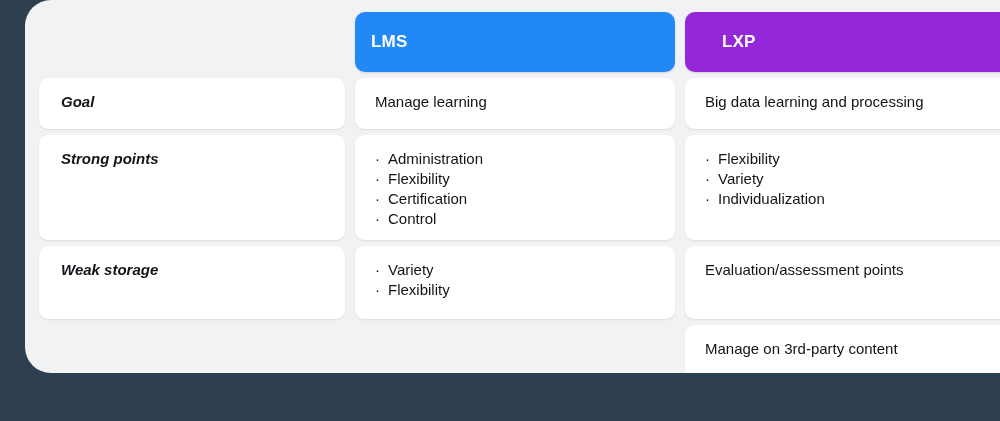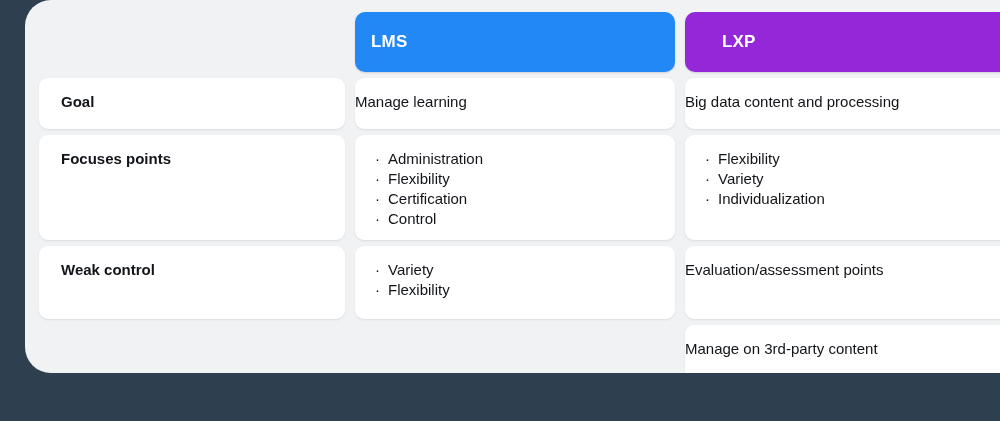--- a/index.html
+++ b/index.html
@@ -80,21 +80,21 @@
     color: #111418;
     box-shadow: 0 1px 2px rgba(16,40,70,0.10);
     overflow: hidden;
   }
   .cell.label {
     font-weight: bold;
     padding-left: 22px;
   }
   .cell.value {
     font-weight: normal;
-    padding-left: 0;
+    padding-left: 20px;
   }
   .cell.value.pad-list {
     padding-left: 20px;
   }
 
   .bullet-list {
     margin: 0;
     padding: 0;
     list-style: none;
   }
@@ -113,21 +113,21 @@
   }
   .bullet-text {
     flex: 1 1 auto;
   }
 
   
   .r1 { grid-row: 3; }
   .r2 { grid-row: 5; }
   .r3 { grid-row: 7; }
   .r4 { grid-row: 9; }
-  .c1 { grid-column: 1; }
+  .c1 { grid-column: 1; font-style: italic; }
   .c2 { grid-column: 3; }
   .c3 { grid-column: 5; }
 </style>
 </head>
 <body>
 
 <div class="comparison-surface" style="background: rgb(241, 242, 244);">
   <div class="table-grid">
 
     <div class="head-spacer"></div>
@@ -140,25 +140,25 @@
       <span>LXP</span>
     </div>
 
     <div class="cell label r1 c1">
       <span>Goal</span>
     </div>
     <div class="cell value r1 c2">
       <span>Manage learning</span>
     </div>
     <div class="cell value r1 c3">
-      <span>Big data content and processing</span>
+      <span>Big data learning and processing</span>
     </div>
 
     <div class="cell label r2 c1">
-      <span>Focuses points</span>
+      <span>Strong points</span>
     </div>
     <div class="cell value pad-list r2 c2">
       <ul class="bullet-list">
           <li>
             <span class="bullet-dot">·</span>
             <span class="bullet-text">Administration</span>
           </li>
           <li>
             <span class="bullet-dot">·</span>
             <span class="bullet-text">Flexibility</span>
@@ -184,21 +184,21 @@
             <span class="bullet-text">Variety</span>
           </li>
           <li>
             <span class="bullet-dot">·</span>
             <span class="bullet-text">Individualization</span>
           </li>
         </ul>
     </div>
 
     <div class="cell label r3 c1">
-      <span>Weak control</span>
+      <span>Weak storage</span>
     </div>
     <div class="cell value pad-list r3 c2">
       <ul class="bullet-list">
           <li>
             <span class="bullet-dot">·</span>
             <span class="bullet-text">Variety</span>
           </li>
           <li>
             <span class="bullet-dot">·</span>
             <span class="bullet-text">Flexibility</span>

